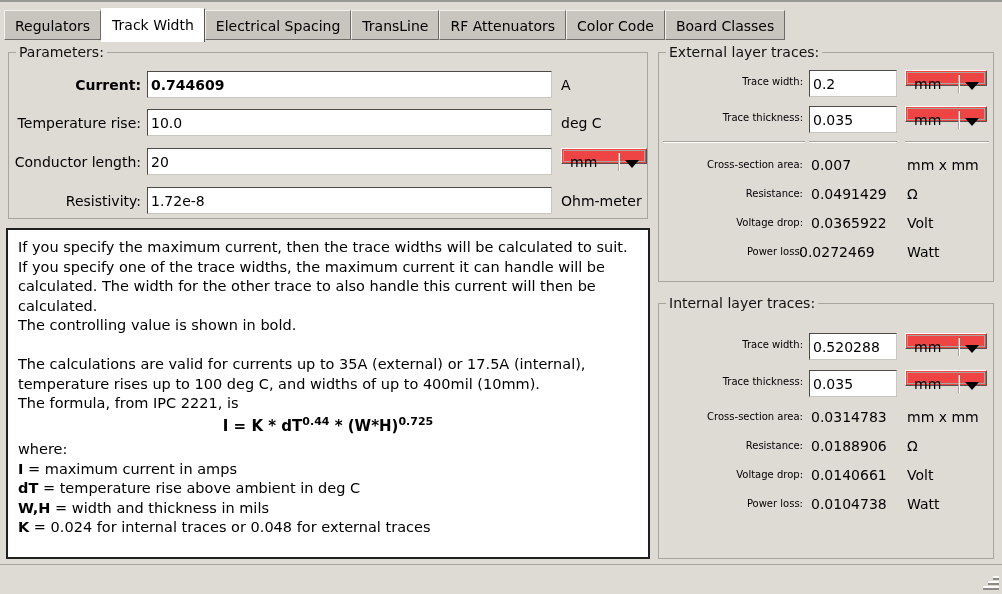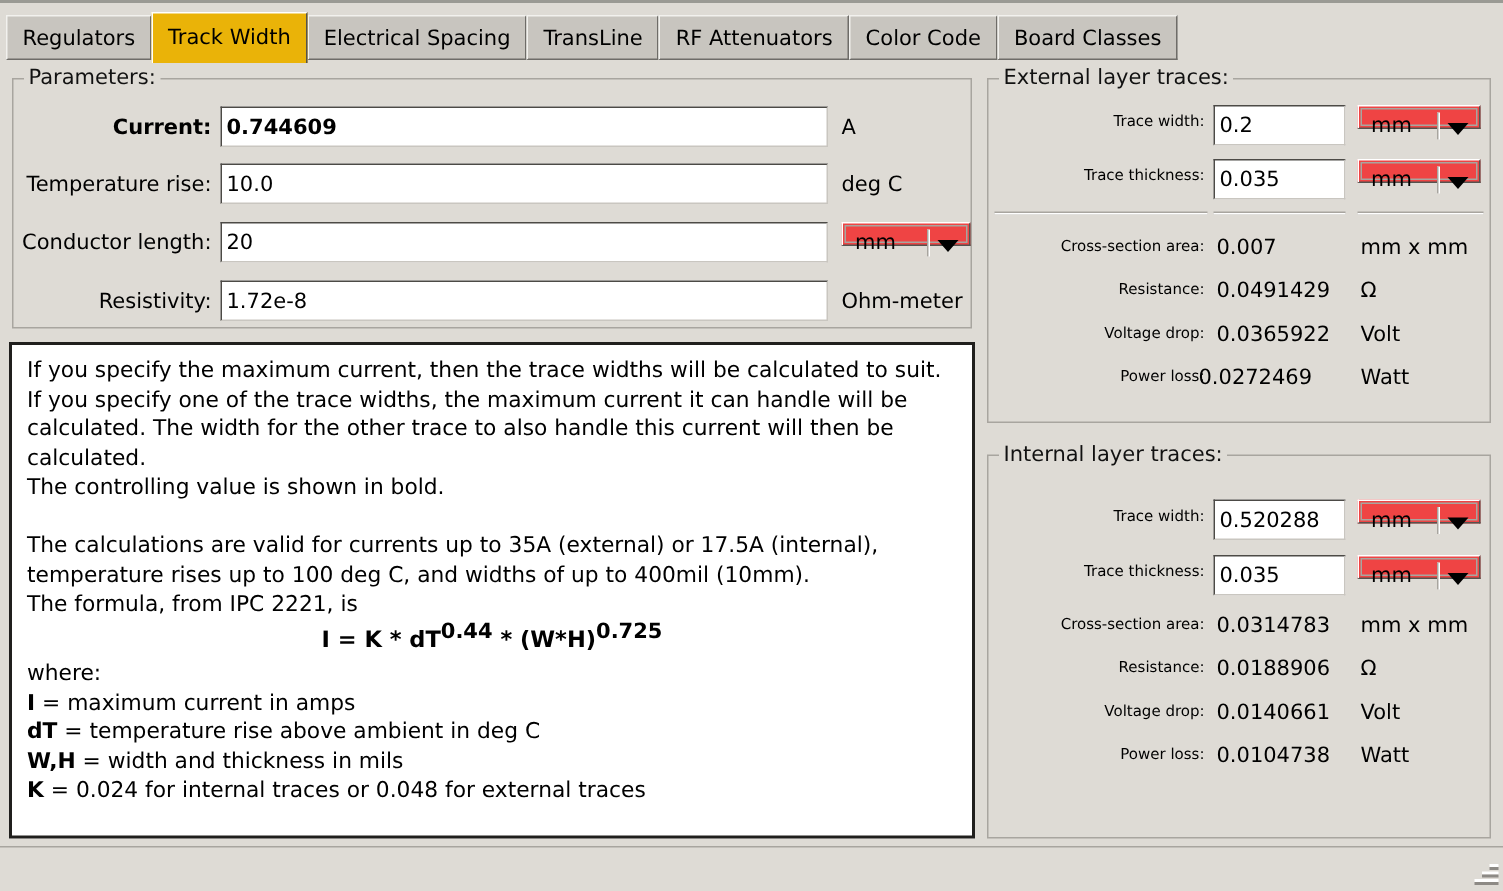--- a/index.html
+++ b/index.html
@@ -49,21 +49,21 @@
     border-left: 1px solid #f2f1ee;
     border-right: 1px solid #6e6c68;
     border-bottom: 1px solid #6e6c68;
     font-size: 14px;
     color: #000;
     box-sizing: border-box;
     white-space: nowrap;
     cursor: default;
   }
   .tab.selected {
-    background: #eab308;
+    background: #ffffff;
     height: 34px;
     line-height: 33px;
     margin-bottom: -2px;
     border-bottom: none;
     border-top: 1px solid #ffffff;
     border-left: 1px solid #ffffff;
     border-right: 1px solid #55534f;
     position: relative;
     z-index: 3;
   }
@@ -193,21 +193,21 @@
     line-height: 19.5px;
     color: #000;
   }
   #helpbox p.blank { height: 19.5px; }
   #helpbox p.formula {
     font-weight: bold;
     text-align: center;
     font-size: 15px;
     margin: 3px 0 4px 0;
   }
-  #helpbox sup { font-size: 14px; vertical-align: super; line-height: 0; }
+  #helpbox sup { font-size: 11px; vertical-align: super; line-height: 0; }
   #helpbox b { font-weight: bold; }
 
   
   #extpanel {
     left: 658px; top: 52px;
     width: 336px; height: 230px;
   }
   #intpanel {
     left: 658px; top: 303px;
     width: 336px; height: 256px;

